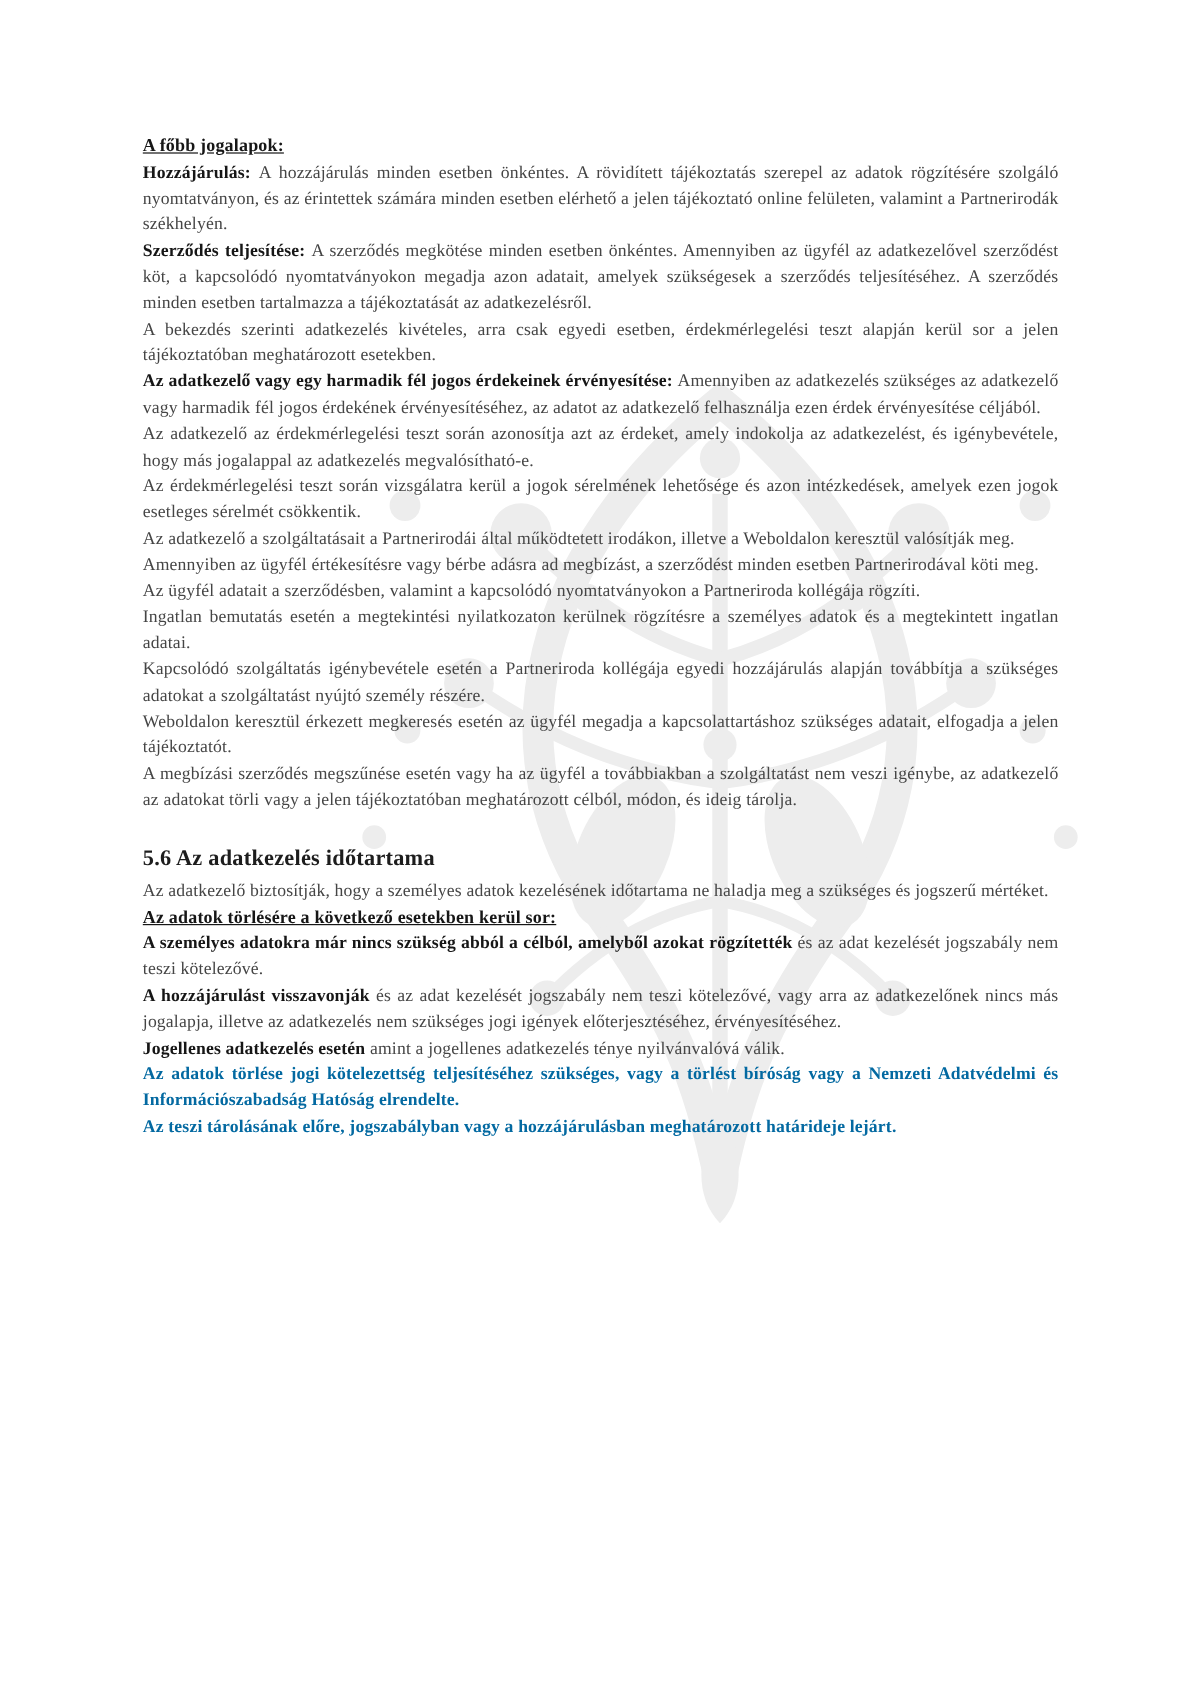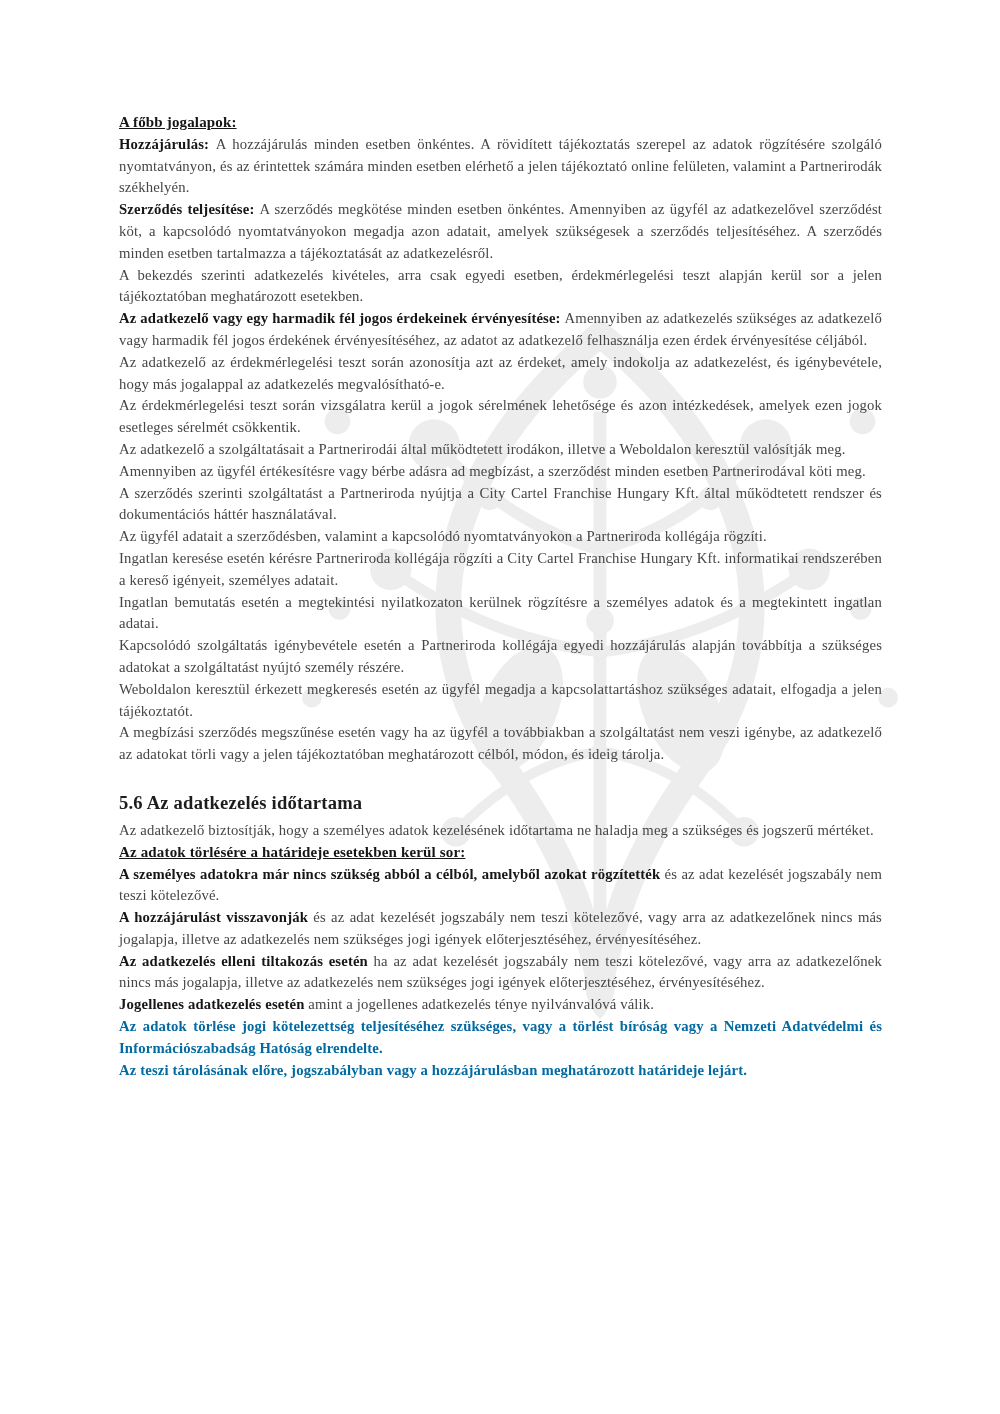--- a/index.html
+++ b/index.html
@@ -119,33 +119,30 @@
   <main class="content">
       <p class="para underline-title"><strong>A főbb jogalapok:</strong></p>
       <p class="para"><strong>Hozzájárulás: </strong>A hozzájárulás minden esetben önkéntes.  A rövidített tájékoztatás szerepel az adatok rögzítésére szolgáló nyomtatványon, és az érintettek számára minden esetben elérhető a jelen tájékoztató online felületen, valamint a Partnerirodák székhelyén.</p>
       <p class="para"><strong>Szerződés teljesítése: </strong>A szerződés megkötése minden esetben önkéntes. Amennyiben az ügyfél az adatkezelővel szerződést köt, a kapcsolódó nyomtatványokon megadja azon adatait, amelyek szükségesek a szerződés teljesítéséhez. A szerződés minden esetben tartalmazza a tájékoztatását az adatkezelésről.</p>
       <p class="para">A bekezdés szerinti adatkezelés kivételes, arra csak egyedi esetben, érdekmérlegelési teszt alapján kerül sor a jelen tájékoztatóban meghatározott esetekben.</p>
       <p class="para"><strong>Az adatkezelő vagy egy harmadik fél jogos érdekeinek érvényesítése: </strong>Amennyiben az adatkezelés szükséges az adatkezelő vagy harmadik fél jogos érdekének érvényesítéséhez, az adatot az adatkezelő felhasználja ezen érdek érvényesítése céljából.</p>
       <p class="para">Az adatkezelő az érdekmérlegelési teszt során azonosítja azt az érdeket, amely indokolja az adatkezelést, és igénybevétele, hogy más jogalappal az adatkezelés megvalósítható-e.</p>
       <p class="para">Az érdekmérlegelési teszt során vizsgálatra kerül a jogok sérelmének lehetősége és azon intézkedések, amelyek ezen jogok esetleges sérelmét csökkentik.</p>
       <p class="para">Az adatkezelő a szolgáltatásait a Partnerirodái által működtetett irodákon, illetve a Weboldalon keresztül valósítják meg.</p>
       <p class="para">Amennyiben az ügyfél értékesítésre vagy bérbe adásra ad megbízást, a szerződést minden esetben Partnerirodával köti meg.</p>
-      <p class="para">A szerződés szerinti szolgáltatást a Partneriroda nyújtja a City Cartel Franchise Hungary Kft. által működtetett rendszer és dokumentációs háttér használatával.</p>
       <p class="para">Az ügyfél adatait a szerződésben, valamint a kapcsolódó nyomtatványokon a Partneriroda kollégája rögzíti.</p>
-      <p class="para">Ingatlan keresése esetén kérésre Partneriroda kollégája rögzíti a City Cartel Franchise Hungary Kft. informatikai rendszerében a kereső igényeit, személyes adatait.</p>
       <p class="para">Ingatlan bemutatás esetén a megtekintési nyilatkozaton kerülnek rögzítésre a személyes adatok és a megtekintett ingatlan adatai.</p>
       <p class="para">Kapcsolódó szolgáltatás igénybevétele esetén a Partneriroda kollégája egyedi hozzájárulás alapján továbbítja a szükséges adatokat a szolgáltatást nyújtó személy részére.</p>
       <p class="para">Weboldalon keresztül érkezett megkeresés esetén az ügyfél megadja a kapcsolattartáshoz szükséges adatait, elfogadja a jelen tájékoztatót.</p>
       <p class="para">A megbízási szerződés megszűnése esetén vagy ha az ügyfél a továbbiakban a szolgáltatást nem veszi igénybe, az adatkezelő az adatokat törli vagy a jelen tájékoztatóban meghatározott célból, módon, és ideig tárolja.</p>
       <h2 class="heading">5.6 Az adatkezelés időtartama</h2>
       <p class="para">Az adatkezelő biztosítják, hogy a személyes adatok kezelésének időtartama ne haladja meg a szükséges és jogszerű mértéket.</p>
-      <p class="para underline-title"><strong>Az adatok törlésére a határideje esetekben kerül sor:</strong></p>
+      <p class="para underline-title"><strong>Az adatok törlésére a következő esetekben kerül sor:</strong></p>
       <p class="para"><strong>A személyes adatokra már nincs szükség abból a célból, amelyből azokat rögzítették </strong>és az adat kezelését jogszabály nem teszi kötelezővé.</p>
       <p class="para"><strong>A hozzájárulást visszavonják </strong>és az adat kezelését jogszabály nem teszi kötelezővé, vagy arra az adatkezelőnek nincs más jogalapja, illetve az adatkezelés nem szükséges jogi igények előterjesztéséhez, érvényesítéséhez.</p>
-      <p class="para"><strong>Az adatkezelés elleni tiltakozás esetén </strong>ha az adat kezelését jogszabály nem teszi kötelezővé, vagy arra az adatkezelőnek nincs más jogalapja, illetve az adatkezelés nem szükséges jogi igények előterjesztéséhez, érvényesítéséhez.</p>
       <p class="para"><strong>Jogellenes adatkezelés esetén </strong>amint a jogellenes adatkezelés ténye nyilvánvalóvá válik.</p>
       <p class="para bold-para">Az adatok törlése jogi kötelezettség teljesítéséhez szükséges, vagy a törlést bíróság vagy a Nemzeti Adatvédelmi és Információszabadság Hatóság elrendelte.</p>
       <p class="para bold-para">Az teszi tárolásának előre, jogszabályban vagy a hozzájárulásban meghatározott határideje lejárt.</p>
     </main>
 
   <footer class="footer">
     <span>15</span>
   </footer>
 
 </div>

